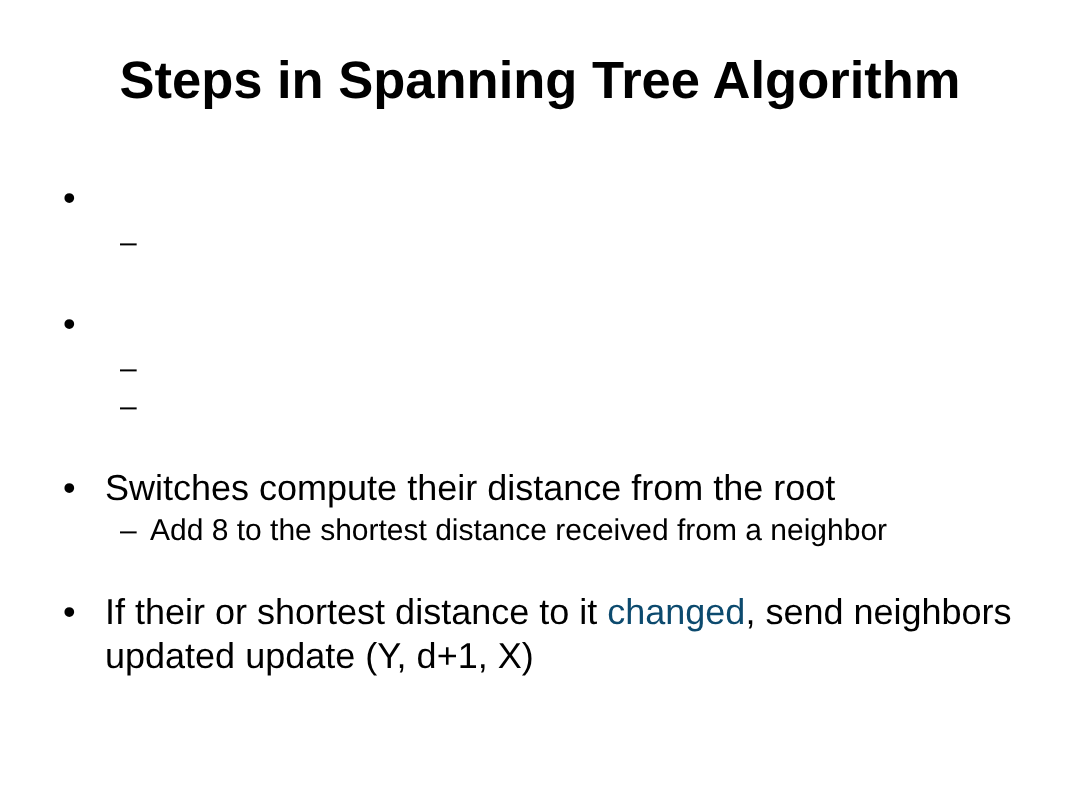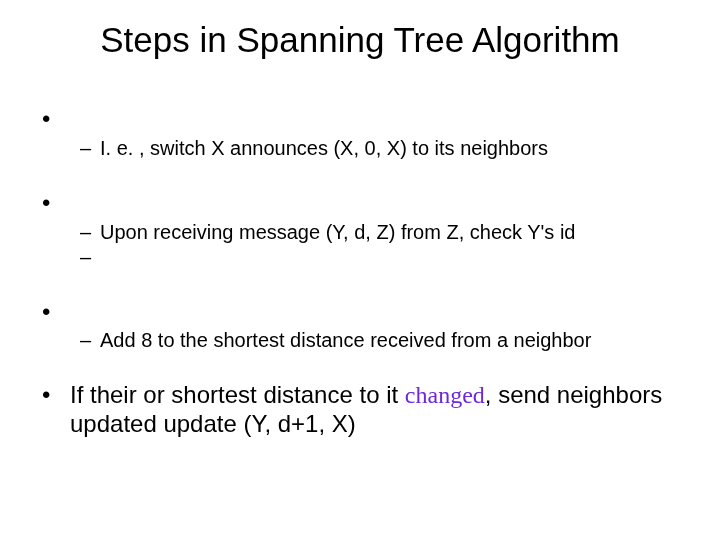--- a/index.html
+++ b/index.html
@@ -12,22 +12,22 @@
     color: #000;
     overflow: hidden;
   }
   .slide {
     padding: 20px 40px 20px 40px;
     box-sizing: border-box;
   }
   .title {
     font-size: 35px;
     text-align: center;
-    margin: 0 0 45px 0;
-    font-weight: normal;
+    margin: 14px 0 45px 0;
+    font-weight: bold;
   }
   ul.top {
     list-style: none;
     padding: 0;
     margin: 0;
   }
   ul.top > li {
     margin-bottom: 28px;
   }
   .bullet-row {
@@ -51,62 +51,60 @@
     display: flex;
     align-items: flex-start;
     font-size: 20px;
     line-height: 1.25;
   }
   .dash {
     width: 20px;
     flex-shrink: 0;
   }
   .orange {
-    color: #6d28d9;
-    font-family: Liberation Serif, serif;
+    color: #0c4a6e;
   }
 </style>
 </head>
 <body>
 
 <div class="slide">
   <h1 class="title">Steps in Spanning Tree Algorithm</h1>
 
   <ul class="top">
 
     <li>
       <div class="bullet-row">
         <span class="bullet-dot">•</span>
       </div>
       <ul class="sub">
         <li>
           <span class="dash">–</span>
-          <span>I. e. , switch X announces (X, 0, X) to its neighbors</span>
         </li>
       </ul>
     </li>
 
     <li>
       <div class="bullet-row">
         <span class="bullet-dot">•</span>
       </div>
       <ul class="sub">
         <li>
           <span class="dash">–</span>
-          <span>Upon receiving message (Y, d, Z) from Z, check Y's id</span>
         </li>
         <li>
           <span class="dash">–</span>
         </li>
       </ul>
     </li>
 
     <li>
       <div class="bullet-row">
         <span class="bullet-dot">•</span>
+        <span>Switches compute their distance from the root</span>
       </div>
       <ul class="sub">
         <li>
           <span class="dash">–</span>
           <span>Add 8 to the shortest distance received from a neighbor</span>
         </li>
       </ul>
     </li>
 
     <li>

